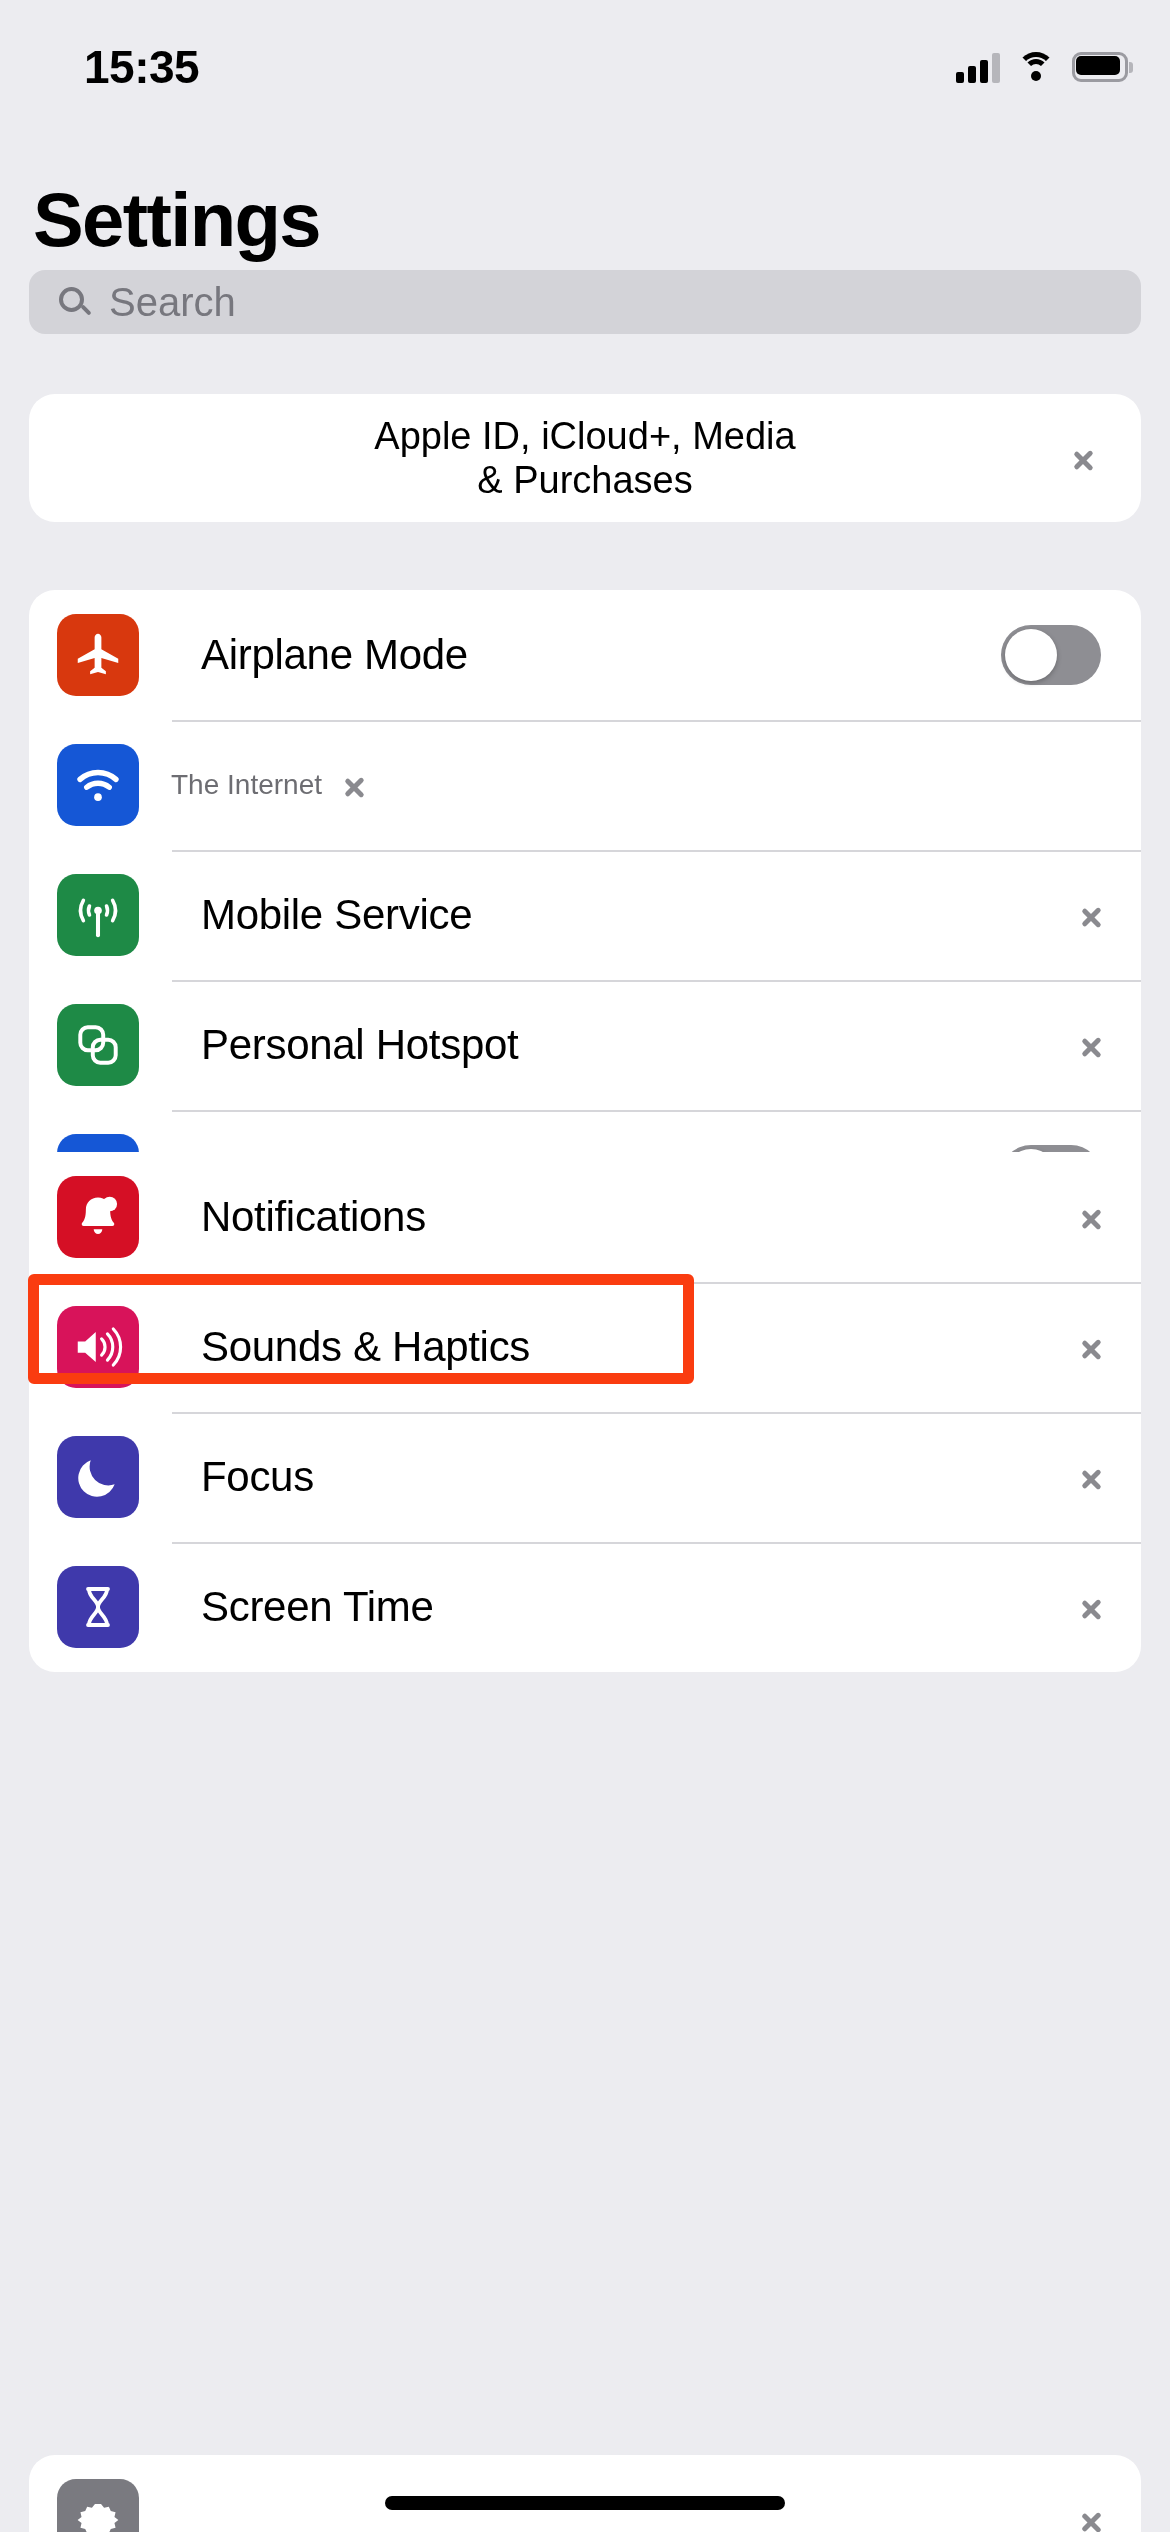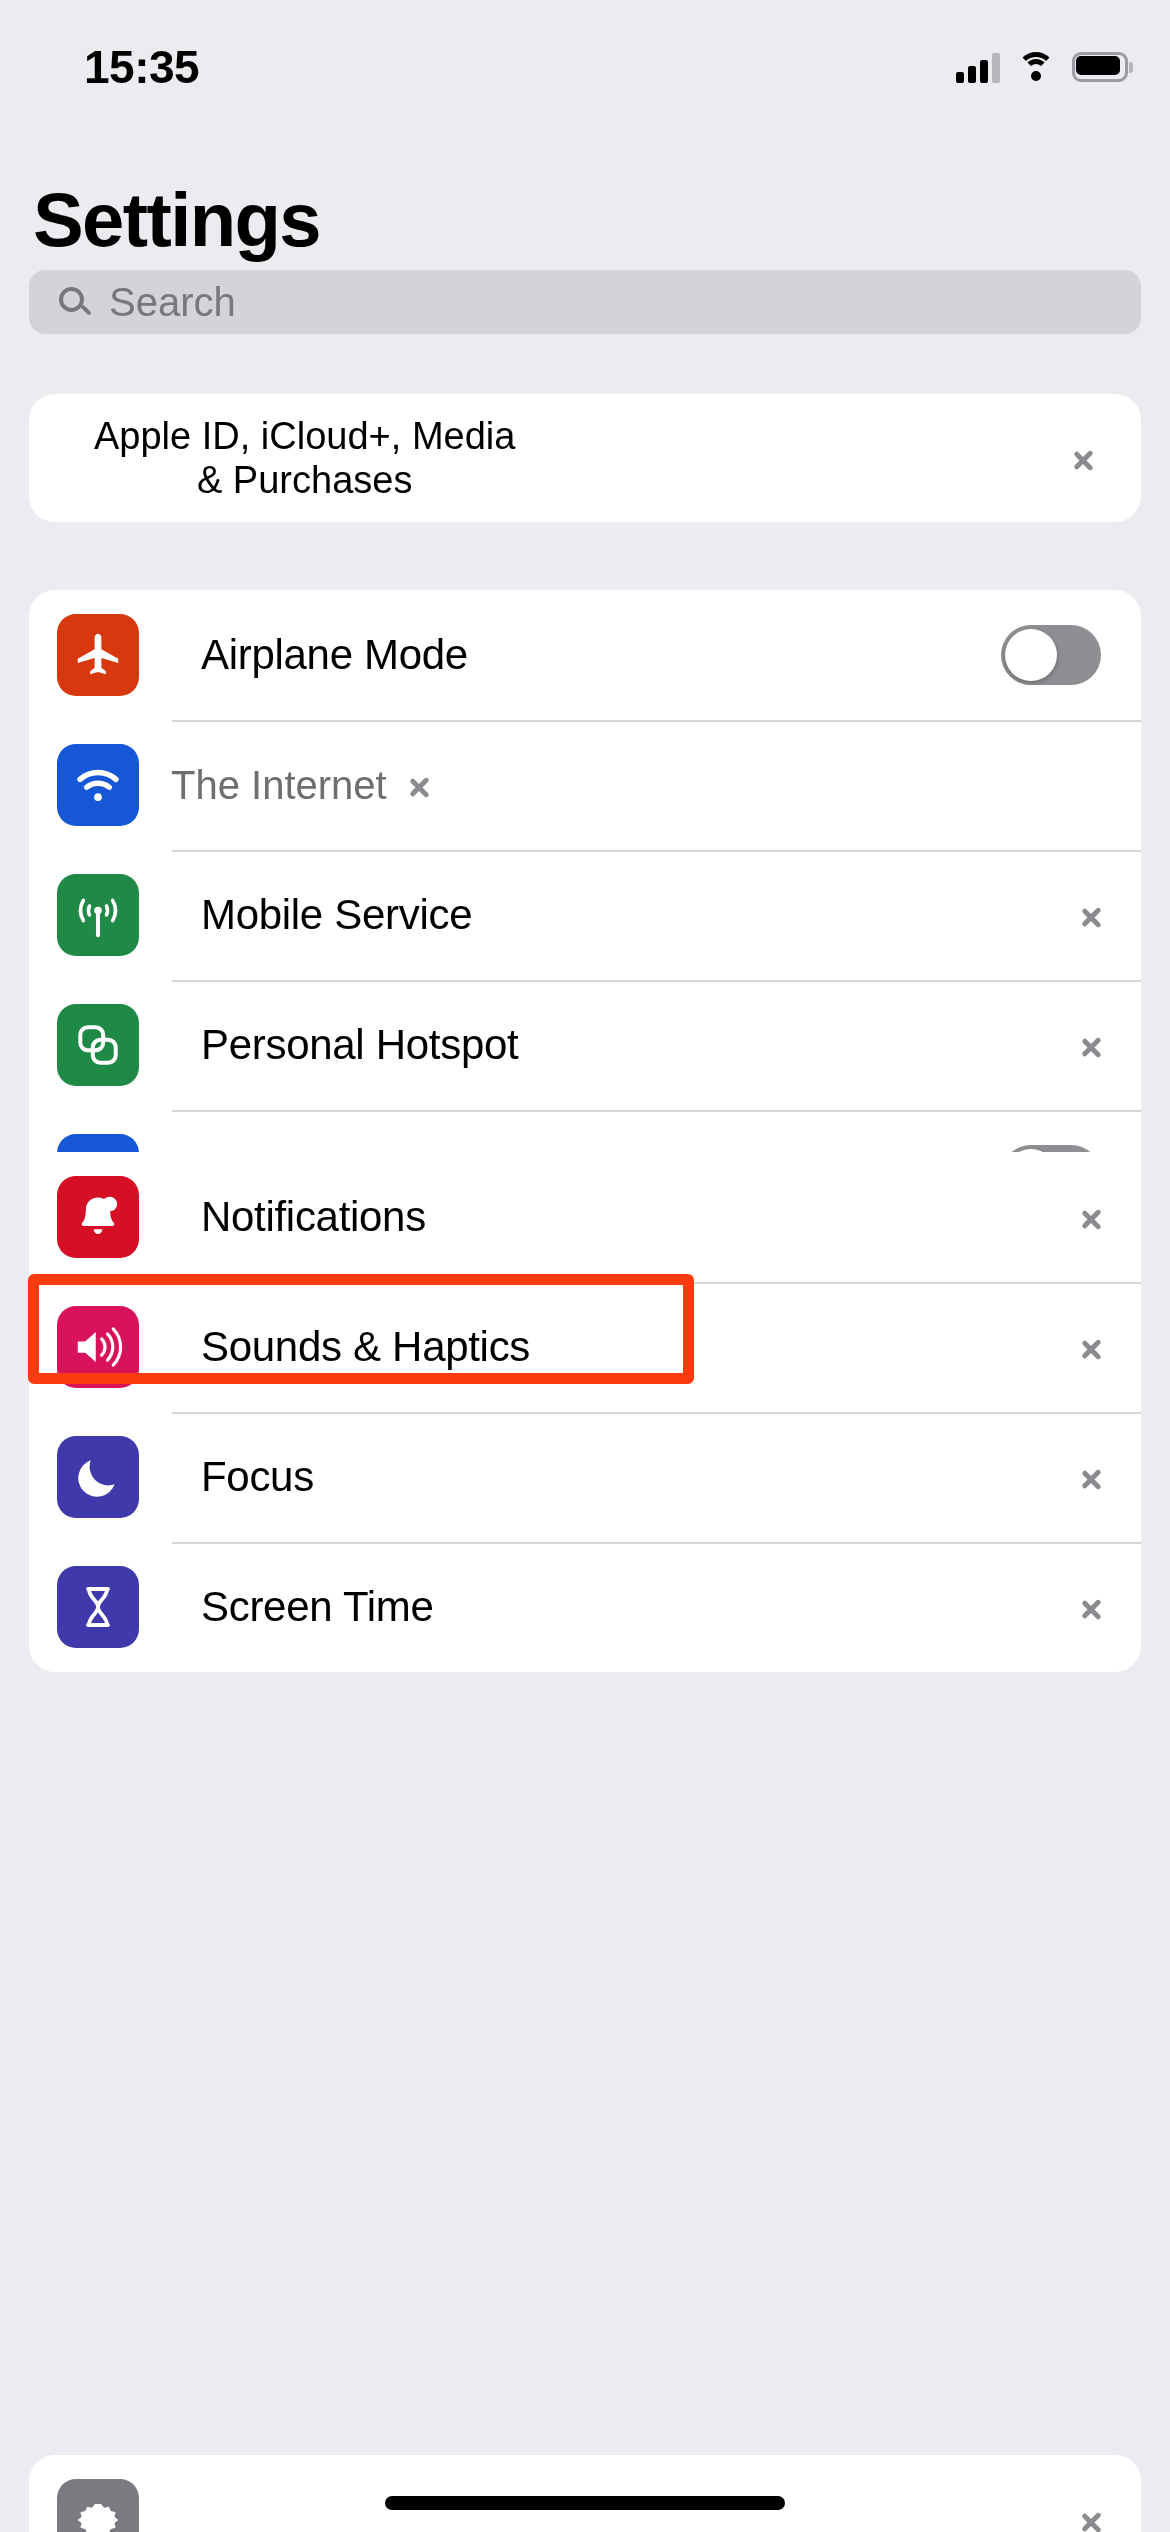--- a/index.html
+++ b/index.html
@@ -84,22 +84,22 @@
   .card{
     position:absolute; left:29px; width:1112px;
     background:#fff; border-radius:26px; overflow:hidden;
   }
   #card-account{ top:394px; }
   #card-connectivity{ top:590px; }
   #card-system{ top:1152px; }
   #card-general{ top:1512px; }
 
   .account-row{
-    height:128px; display:flex; align-items:center; 
-    position:relative; padding:0 48px;margin-left:17px;
+    height:128px; display:flex; align-items:center; justify-content:center;
+    position:relative; padding:0 48px;
   }
   .account-text{
     font-size:38px; line-height:44px; color:#000; text-align:center;
     max-width:520px;
   }
   .account-row .chev{ position:absolute; right:48px; }
 
   .row{
     height:130px; display:flex; align-items:center; position:relative;
     padding-left:28px; padding-right:40px;
@@ -107,21 +107,21 @@
   .row + .row::before{
     content:""; position:absolute; left:143px; right:0; top:0;
     height:2px; background:#d6d6da;
   }
   .row-icon{
     width:82px; height:82px; border-radius:19px; flex:none;
     display:flex; align-items:center; justify-content:center;
     margin-right:32px;
   }
   .row-label{ font-size:42px; color:#000; letter-spacing:-0.3px; flex:1;margin-left:30px; }
-  .row-value{ font-size:40px; color:#6d6d72; margin-right:22px; }
+  .row-value{ font-size:28px; color:#6d6d72; margin-right:22px; }
 
   .chev{
     width:20px; height:34px; flex:none; position:relative;
   }
   .chev::before,.chev::after{
     content:""; position:absolute; left:2px; width:24px; height:5px;
     background:#8a8a8f; border-radius:3px;
   }
   .chev::before{ top:9px; transform:rotate(45deg); transform-origin:left center; }
   .chev::after{ top:25px; transform:rotate(-45deg); transform-origin:left center; }

